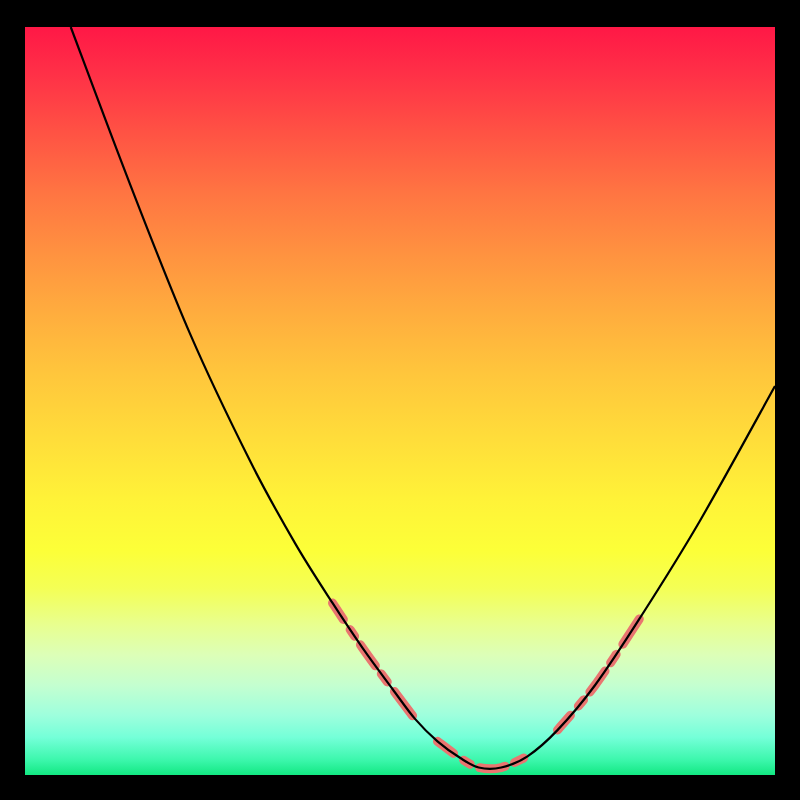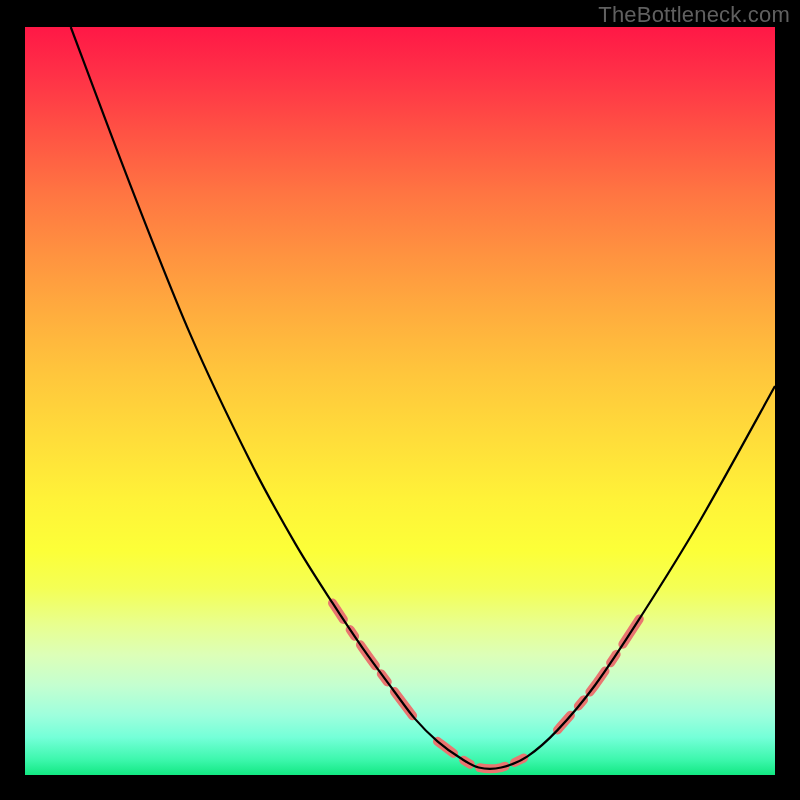--- a/index.html
+++ b/index.html
@@ -57,21 +57,20 @@
     position: absolute;
     inset: 0;
     width: 100%;
     height: 100%;
   }
 </style>
 </head>
 <body>
 
 <div class="container">
-  <div class="watermark">TheBottleneck.com</div>
   <div class="plot-area">
     <div class="gradient-bg"></div>
     <svg class="curve" viewBox="0 0 750 748" preserveAspectRatio="none">
       <g id="highlight-paths">
           <path d="M 307.5,575.96 C 312.5,583.44 327.5,606.5033333333333 337.5,620.84 C 347.5,635.1766666666667 358.75,650.1366666666667 367.5,661.98 C 376.25,673.8233333333334 386.25,686.9133333333333 390,691.9" fill="none" stroke="#e97570" stroke-width="9" stroke-linecap="round" stroke-dasharray="20 12 8 10 26 10 10 12 30 14"></path>
           <path d="M 412.50000000000006,714.34 C 416.25000000000006,717.0826666666667 428.12499999999994,726.4326666666667 434.99999999999994,730.796 C 441.87499999999994,735.1593333333334 446.875,738.8993333333333 453.75,740.52 C 460.625,742.1406666666667 468.125,742.39 476.25,740.52 C 484.375,738.65 498.12500000000006,731.17 502.50000000000006,729.3" fill="none" stroke="#e97570" stroke-width="9" stroke-linecap="round" stroke-dasharray="20 12 8 10 26 10 10 12 30 14"></path>
           <path d="M 532.5,703.12 C 538.75,695.64 556.25,676.94 570,658.24 C 583.75,639.54 607.5,602.1400000000001 615,590.9200000000001" fill="none" stroke="#e97570" stroke-width="9" stroke-linecap="round" stroke-dasharray="20 12 8 10 26 10 10 12 30 14"></path>
         </g>
       <path id="main-curve" fill="none" stroke="#000" stroke-width="2.2" d="M 45.75,0 C 55.625,26.17999999999999 85.12500000000001,105.96666666666658 105.00000000000001,157.07999999999993 C 124.87500000000001,208.19333333333327 145,260.55333333333334 165,306.68 C 185,352.8066666666667 207.5,398.9333333333334 225,433.84000000000003 C 242.5,468.74666666666667 256.25,492.43333333333334 270,516.12 C 283.75,539.8066666666666 296.25,558.5066666666667 307.5,575.96 C 318.75,593.4133333333334 327.5,606.5033333333333 337.5,620.84 C 347.5,635.1766666666667 358.75,650.1366666666667 367.5,661.98 C 376.25,673.8233333333334 382.5,683.1733333333333 390,691.9 C 397.5,700.6266666666667 405.00000000000006,707.8573333333334 412.50000000000006,714.34 C 420.00000000000006,720.8226666666667 428.12499999999994,726.4326666666667 434.99999999999994,730.796 C 441.87499999999994,735.1593333333334 446.875,738.8993333333333 453.75,740.52 C 460.625,742.1406666666667 468.125,742.39 476.25,740.52 C 484.375,738.65 493.12500000000006,735.5333333333333 502.50000000000006,729.3 C 511.87500000000006,723.0666666666666 521.25,714.9633333333334 532.5,703.12 C 543.75,691.2766666666666 556.25,676.94 570,658.24 C 583.75,639.54 597.5,618.3466666666668 615,590.9200000000001 C 632.5,563.4933333333333 652.5,532.3266666666666 675,493.67999999999995 C 697.5,455.03333333333325 737.5,381.47999999999996 750,359.03999999999996"></path>
     </svg>

